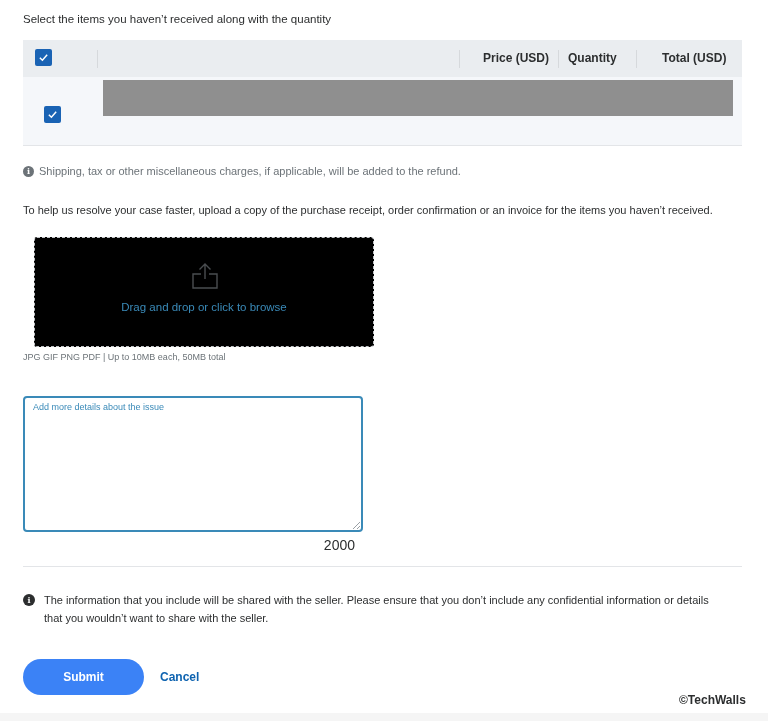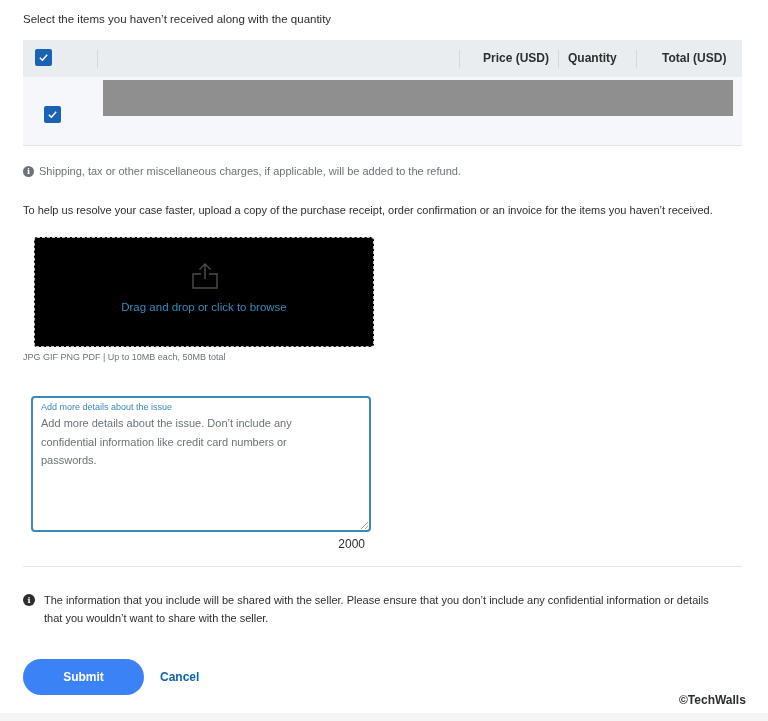--- a/index.html
+++ b/index.html
@@ -68,36 +68,36 @@
       position: absolute; left: 0; top: 63px; width: 338px; text-align: center;
       font-size: 11.5px; color: #3a8ab8;
     }
     .file-hint {
       position: absolute; left: 23px; top: 352px; font-size: 9px; color: #6c7378;
     }
 
     
     .details-box {
       position: absolute; left: 23px; top: 396px; width: 340px; height: 136px;
-      border: 2px solid #3a8ab8; border-radius: 4px; background: #fff; margin-left: 8px;
+      border: 2px solid #3a8ab8; border-radius: 4px; background: #fff;
     }
     .details-label {
       position: absolute; left: 8px; top: 4px; font-size: 9px; color: #3a8ab8;
     }
     .details-placeholder {
       position: absolute; left: 8px; top: 16px; width: 300px;
       font-size: 11px; line-height: 18.5px; color: #6c7378;
     }
     .resize-grip {
       position: absolute; right: 1px; bottom: 1px; width: 7px; height: 7px;
       background: linear-gradient(135deg, transparent 45%, #9aa0a5 45%, #9aa0a5 55%, transparent 55%, transparent 75%, #9aa0a5 75%, #9aa0a5 85%, transparent 85%);
     }
     .char-count {
-      position: absolute; left: 325px; top: 537px; width: 40px; text-align: right;
-      font-size: 12px; color: #2c2e2f;
+      position: absolute; left: 315px; top: 537px; width: 40px; text-align: right;
+      font-size: 14px; color: #2c2e2f;
     }
 
     .divider {
       position: absolute; left: 23px; top: 566px; width: 719px; height: 1px; background: #e3e5e8;
     }
 
     .seller-note {
       position: absolute; left: 23px; top: 591px; width: 700px;
       font-size: 11px; line-height: 18px; color: #2c2e2f; display: flex;
     }
@@ -164,21 +164,20 @@
     <svg class="upload-icon" viewBox="0 0 30 28">
       <path d="M15 2 V17 M9.5 7.5 L15 2 L20.5 7.5" stroke="#4a4d50" stroke-width="1.4" fill="none"></path>
       <path d="M11 12 H3 V26 H27 V12 H19" stroke="#4a4d50" stroke-width="1.4" fill="none"></path>
     </svg>
     <div class="drop-label">Drag and drop or click to browse</div>
   </div>
   <div class="file-hint">JPG GIF PNG PDF | Up to 10MB each, 50MB total</div>
 
   <div class="details-box">
     <div class="details-label">Add more details about the issue</div>
-    <div class="details-placeholder">Add more details about the issue. Don’t include any confidential information like credit card numbers or passwords.</div>
     <div class="resize-grip"></div>
   </div>
   <div class="char-count">2000</div>
 
   <div class="divider"></div>
 
   <div class="seller-note">
     <span class="info-icon dark">i</span>
     <span>The information that you include will be shared with the seller. Please ensure that you don’t include any confidential information or details that you wouldn’t want to share with the seller.</span>
   </div>

